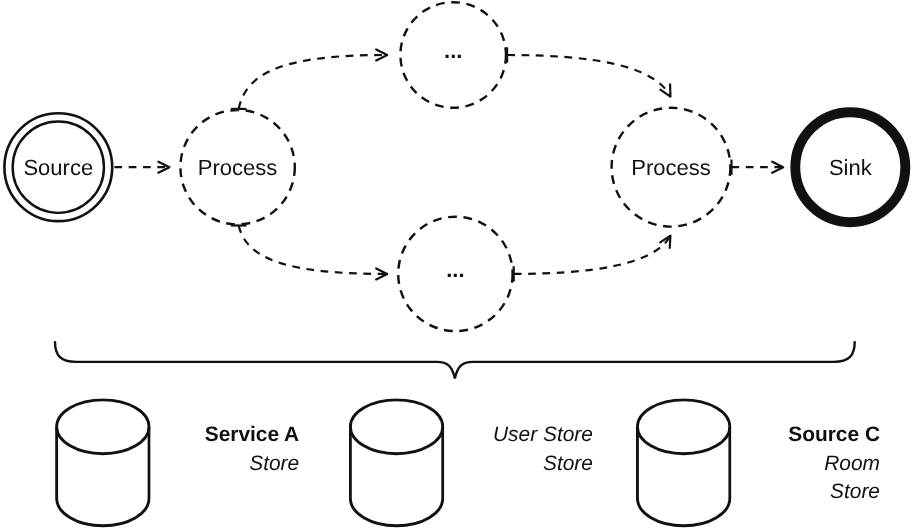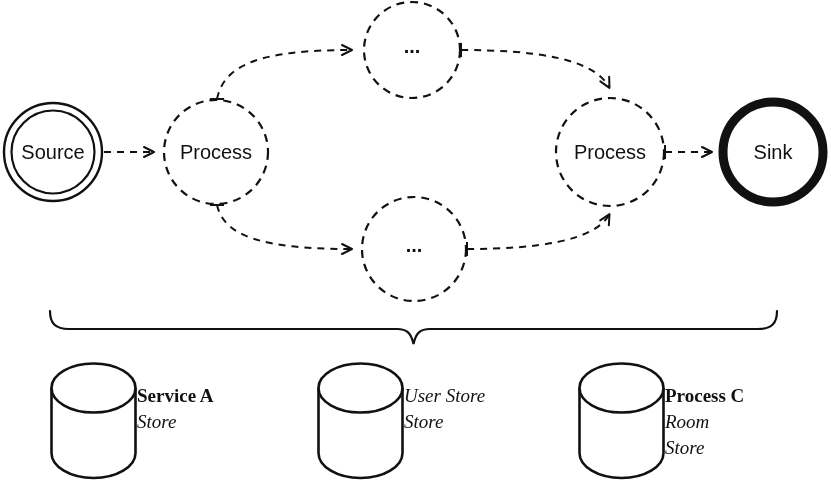--- a/index.html
+++ b/index.html
@@ -33,25 +33,24 @@
   }
   .service {
     position: absolute;
     top: 362px;
     display: flex;
     align-items: flex-start;
   }
   .service-labels {
     width: 135px;
     margin-top: 21px;
-    text-align: left;
+    text-align: right;
     color: #111111;
     font-size: 19px;
     line-height: 26px;
-    font-family: Liberation Serif, serif;
   }
   .service-name {
     font-weight: bold;
     font-style: normal;
   }
   .service-store {
     font-style: italic;
   }
   .svc-a { left: 50px; }
   .svc-b { left: 317px; }
@@ -142,19 +141,19 @@
       <div class="service-store">Store</div>
     </div>
   </div>
 
   <div class="service svc-c">
     <svg width="87" height="118" viewBox="0 0 87 118">
       <path d="M 1.5 26 L 1.5 91 A 42 25 0 0 0 85.5 91 L 85.5 26" fill="none" stroke="#111111" stroke-width="2.6"></path>
       <ellipse cx="43.5" cy="26" rx="42" ry="24.5" fill="none" stroke="#111111" stroke-width="2.6"></ellipse>
     </svg>
     <div class="service-labels">
-      <div class="service-name">Process C</div>
+      <div class="service-name">Source C</div>
       <div class="service-store">Room</div>
       <div class="service-store">Store</div>
     </div>
   </div>
 
 </div>
 
 </body></html>

